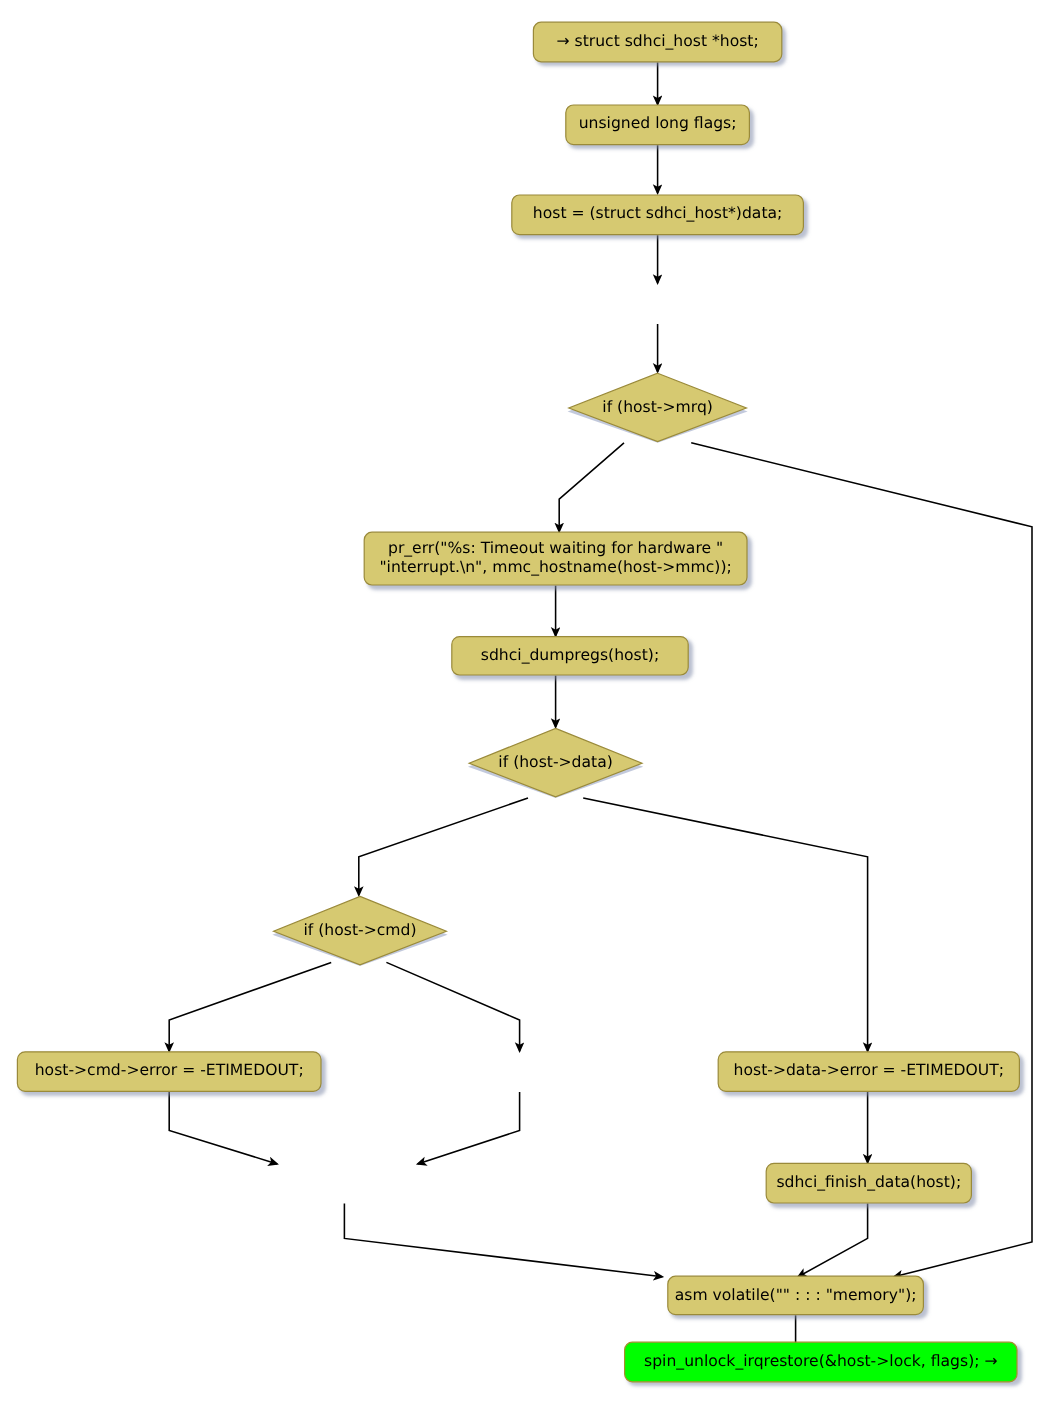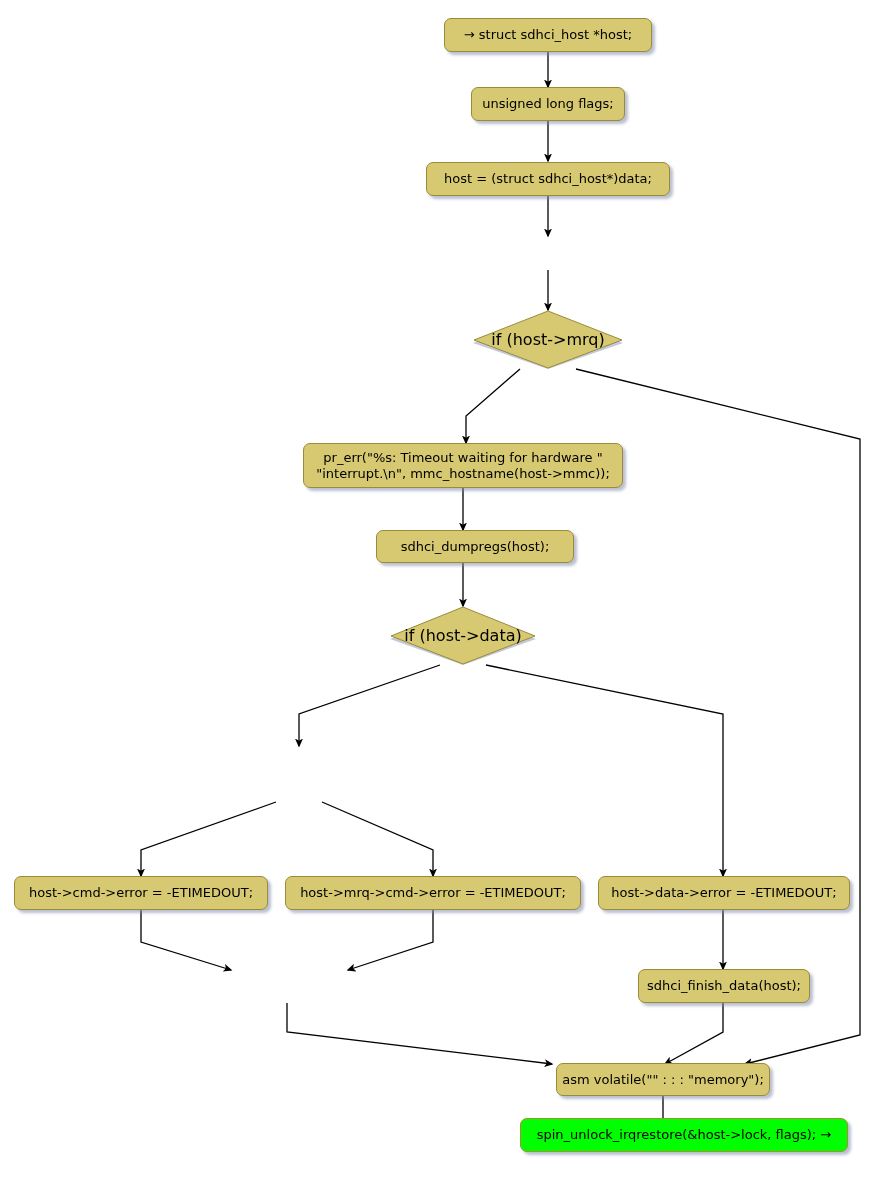--- a/index.html
+++ b/index.html
@@ -31,21 +31,21 @@
   .node.box.red{background:#FF0000;border-color:#A58F2E;}
   .node.box.green{background:#00FF00;border-color:#A58F2E;}
 
   .node.diamond{
     background:transparent;border:0;box-shadow:none;
   }
   .diamond .dshape{
     position:absolute;left:0;top:0;width:100%;height:100%;
   }
   .diamond .dlabel{
-    position:relative;z-index:2;font-size:16px;color:#000;white-space:pre;
+    position:relative;z-index:2;font-size:13px;color:#000;white-space:pre;
   }
 </style>
 </head>
 <body>
 
 <div id="canvas">
 
   <svg class="edges" viewBox="0 0 875 1187">
     <defs>
       <marker id="arrow" markerWidth="10" markerHeight="10" refX="7.5" refY="4" orient="auto" markerUnits="userSpaceOnUse">
@@ -95,24 +95,30 @@
   <div class="node box" style="left:376px;top:530px;width:198px;height:33px;">sdhci_dumpregs(host);</div>
 
   <div class="node diamond" style="left:387px;top:606px;width:152px;height:60px;">
     <svg class="dshape" viewBox="0 0 152 60" preserveAspectRatio="none">
       <polygon points="76,5 149,33 76,59 3,33" fill="#B7BFD6" opacity="0.85"></polygon>
       <polygon points="76,1 148,30 76,58 4,30" fill="#D6C971" stroke="#9A8A3A" stroke-width="1"></polygon>
     </svg>
     <span class="dlabel">if (host-&gt;data)</span>
   </div>
 
+  <div class="node diamond" style="left:224px;top:746px;width:152px;height:60px;">
+    <svg class="dshape" viewBox="0 0 152 60" preserveAspectRatio="none">
+      <polygon points="76,5 149,33 76,59 3,33" fill="#B7BFD6" opacity="0.85"></polygon>
+      <polygon points="76,1 148,30 76,58 4,30" fill="#D6C971" stroke="#9A8A3A" stroke-width="1"></polygon>
+    </svg>
+    <span class="dlabel">if (host-&gt;cmd)</span>
+  </div>
 
   <div class="node box" style="left:14px;top:876px;width:254px;height:34px;">host-&gt;cmd-&gt;error = -ETIMEDOUT;</div>
 
-  <div class="node box" style="left:285px;top:876px;width:296px;height:34px;">host-&gt;mrq-&gt;cmd-&gt;error = -ETIMEDOUT;</div>
 
   <div class="node box" style="left:598px;top:876px;width:252px;height:34px;">host-&gt;data-&gt;error = -ETIMEDOUT;</div>
 
 
   <div class="node box" style="left:638px;top:969px;width:172px;height:34px;">sdhci_finish_data(host);</div>
 
   <div class="node box" style="left:556px;top:1063px;width:214px;height:33px;">asm volatile("" : : : "memory");</div>
 
   <div class="node box green" style="left:499px;top:1118px;width:328px;height:34px;margin-left:21px;">spin_unlock_irqrestore(&amp;host-&gt;lock, flags); →</div>
 

